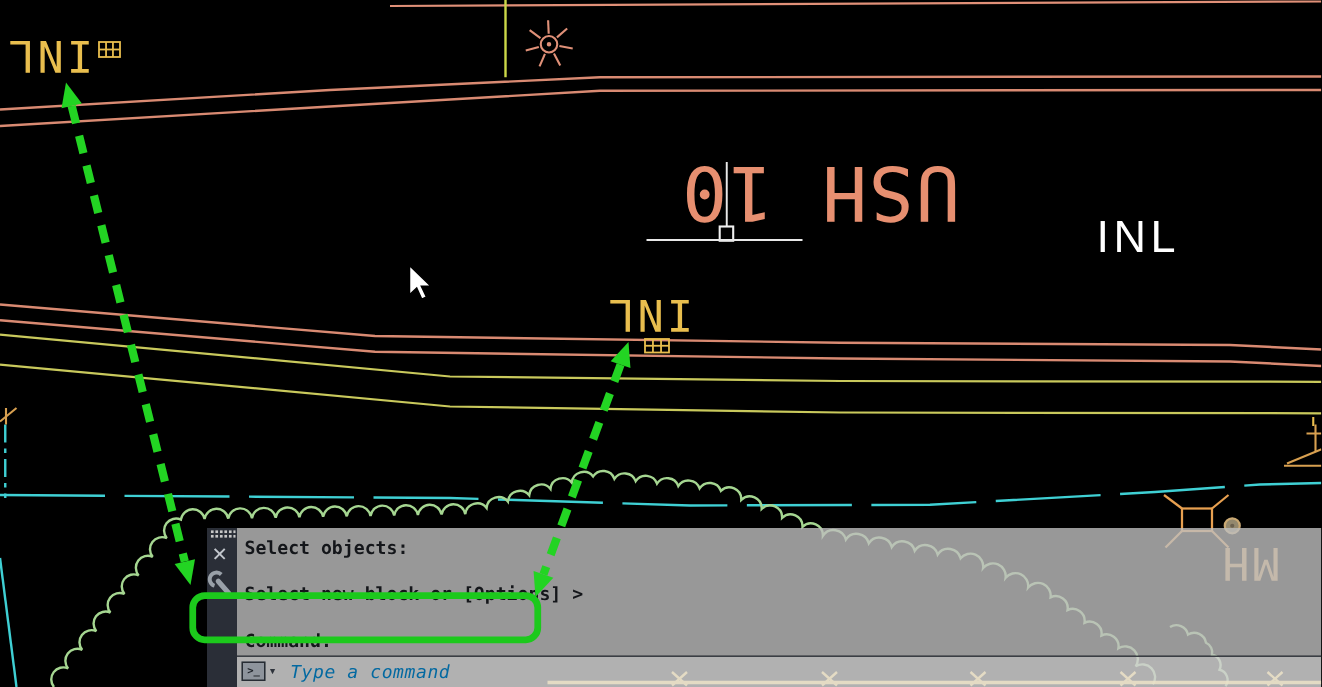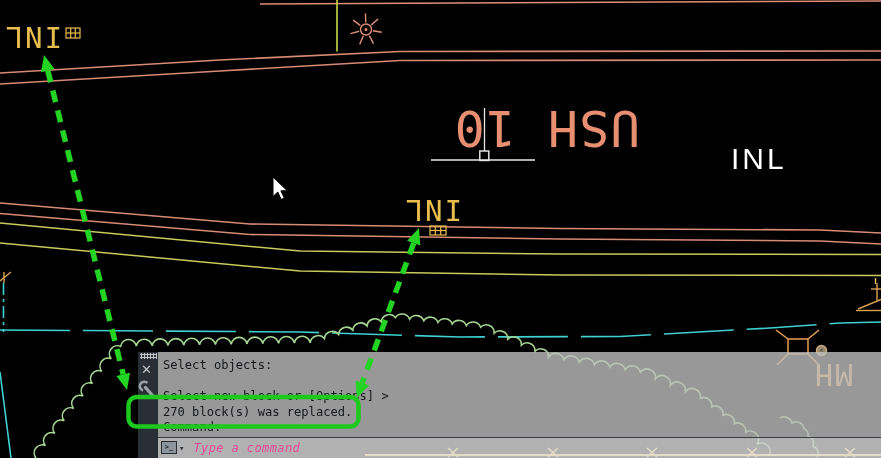--- a/index.html
+++ b/index.html
@@ -19,30 +19,30 @@
   
   #command-panel{position:absolute;left:138px;top:352px;width:743px;height:106px;z-index:3;}
   #panel-bar{position:absolute;left:0;top:0;width:20px;height:106px;background:#2A2E37;}
   #panel-grip{position:absolute;left:2px;top:1px;width:17px;height:6px;
               background-image:radial-gradient(circle,#C8C8C8 1px,transparent 1.2px);
               background-size:3px 3px;}
   #panel-close{position:absolute;left:3px;top:10px;color:#C2C6CC;font-size:13px;
                font-family:"Liberation Sans",sans-serif;cursor:default;}
   #panel-wrench{position:absolute;left:0px;top:28px;}
   #panel-history{position:absolute;left:20px;top:0;width:723px;height:85px;
-                 background:rgba(190,190,190,0.80);padding:0;}
+                 background:rgba(190,190,190,0.80);padding:0;font-weight:bold;}
   .hline{position:absolute;left:5px;height:15.6px;line-height:15.6px;font-size:12.1px;
          color:#14161A;white-space:pre;}
   #panel-input{position:absolute;left:20px;top:85px;width:723px;height:19.5px;
                border-top:1.5px solid #3A3E44;background:rgba(208,208,208,0.85);
                display:flex;align-items:center;}
   #prompt-icon{width:14px;height:11px;margin-left:3px;background:#8E949C;border:1.5px solid #272C33;
                font-size:7px;font-weight:bold;color:#1D2127;line-height:10px;text-align:center;}
   #dropdown-icon{color:#2E333B;font-size:9px;margin-left:2px;margin-right:9px;}
-  #cmd-placeholder{font-style:italic;font-size:12px;color:#ec4899;letter-spacing:0.4px;}
+  #cmd-placeholder{font-style:italic;font-size:12px;color:#0369a1;letter-spacing:0.4px;}
   #anno-layer{z-index:4;}
 </style>
 </head>
 <body>
 
 <div id="screen">
 
   <svg id="draw-layer" width="881" height="458" viewBox="0 0 881 458">
 
     <path d="M260,4 L881,1" stroke="#E09078" stroke-width="1.5" fill="none"></path>
@@ -136,21 +136,20 @@
   <div class="cadtext gold mirror" id="label-inl-top">INL</div>
   <div class="cadtext gold mirror" id="label-inl-mid">INL</div>
   <div class="cadtext mirror" id="label-ush">USH 10</div>
   <div class="cadtext" id="label-inl-right">INL</div>
   <div class="cadtext mirror" id="label-mh">MH</div>
 
   <div id="command-panel">
     <div id="panel-history">
       <div class="hline" style="top:6px">Select objects:</div>
       <div class="hline" style="top:37.2px">Select new block or [Options] &gt;</div>
-      <div class="hline" style="top:52.8px">270 block(s) was replaced.</div>
       <div class="hline" style="top:68.4px">Command:</div>
     </div>
     <div id="panel-input">
       <div id="prompt-icon">&gt;_</div>
       <div id="dropdown-icon">▾</div>
       <span id="cmd-placeholder">Type a command</span>
     </div>
     <div id="panel-bar">
       <div id="panel-grip"></div>
       <div id="panel-close">✕</div>

